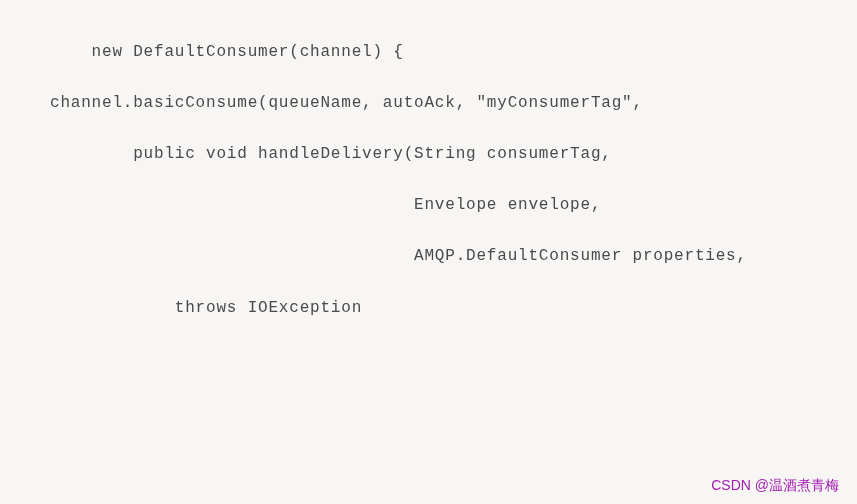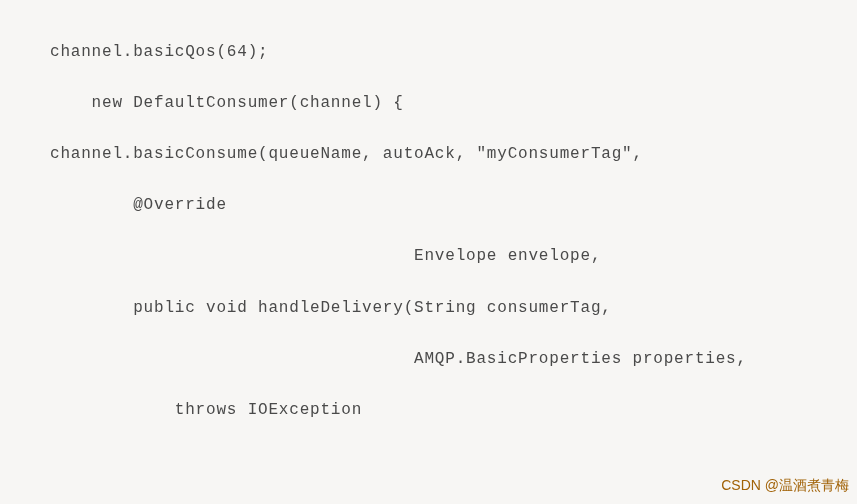--- a/index.html
+++ b/index.html
@@ -18,38 +18,36 @@
       padding: 14px 0 0 50px;
       position: relative;
       letter-spacing: 0.8px;
     }
     .code-content {
       white-space: pre;
     }
     .watermark {
       position: absolute;
       bottom: 8px;
-      right: 8px;
+      right: 18px;
       font-family: "Microsoft YaHei", Arial, sans-serif;
       font-size: 14px;
-      color: #a16207;
+      color: #a21caf;
       letter-spacing: 0;
     }
   </style>
 </head>
 <body>
 
 <div class="code-content">
-<div>channel.basicQos(64);</div>
 <div>    new DefaultConsumer(channel) {</div>
 <div>channel.basicConsume(queueName, autoAck, "myConsumerTag",</div>
-<div>        @Override</div>
+<div>        public void handleDelivery(String consumerTag,</div>
 <div>                                   Envelope envelope,</div>
-<div>        public void handleDelivery(String consumerTag,</div>
-<div>                                   AMQP.BasicProperties properties,</div>
+<div>                                   AMQP.DefaultConsumer properties,</div>
 <div>            throws IOException</div>
 
 
 
 
 
 
 
 
 </div>

